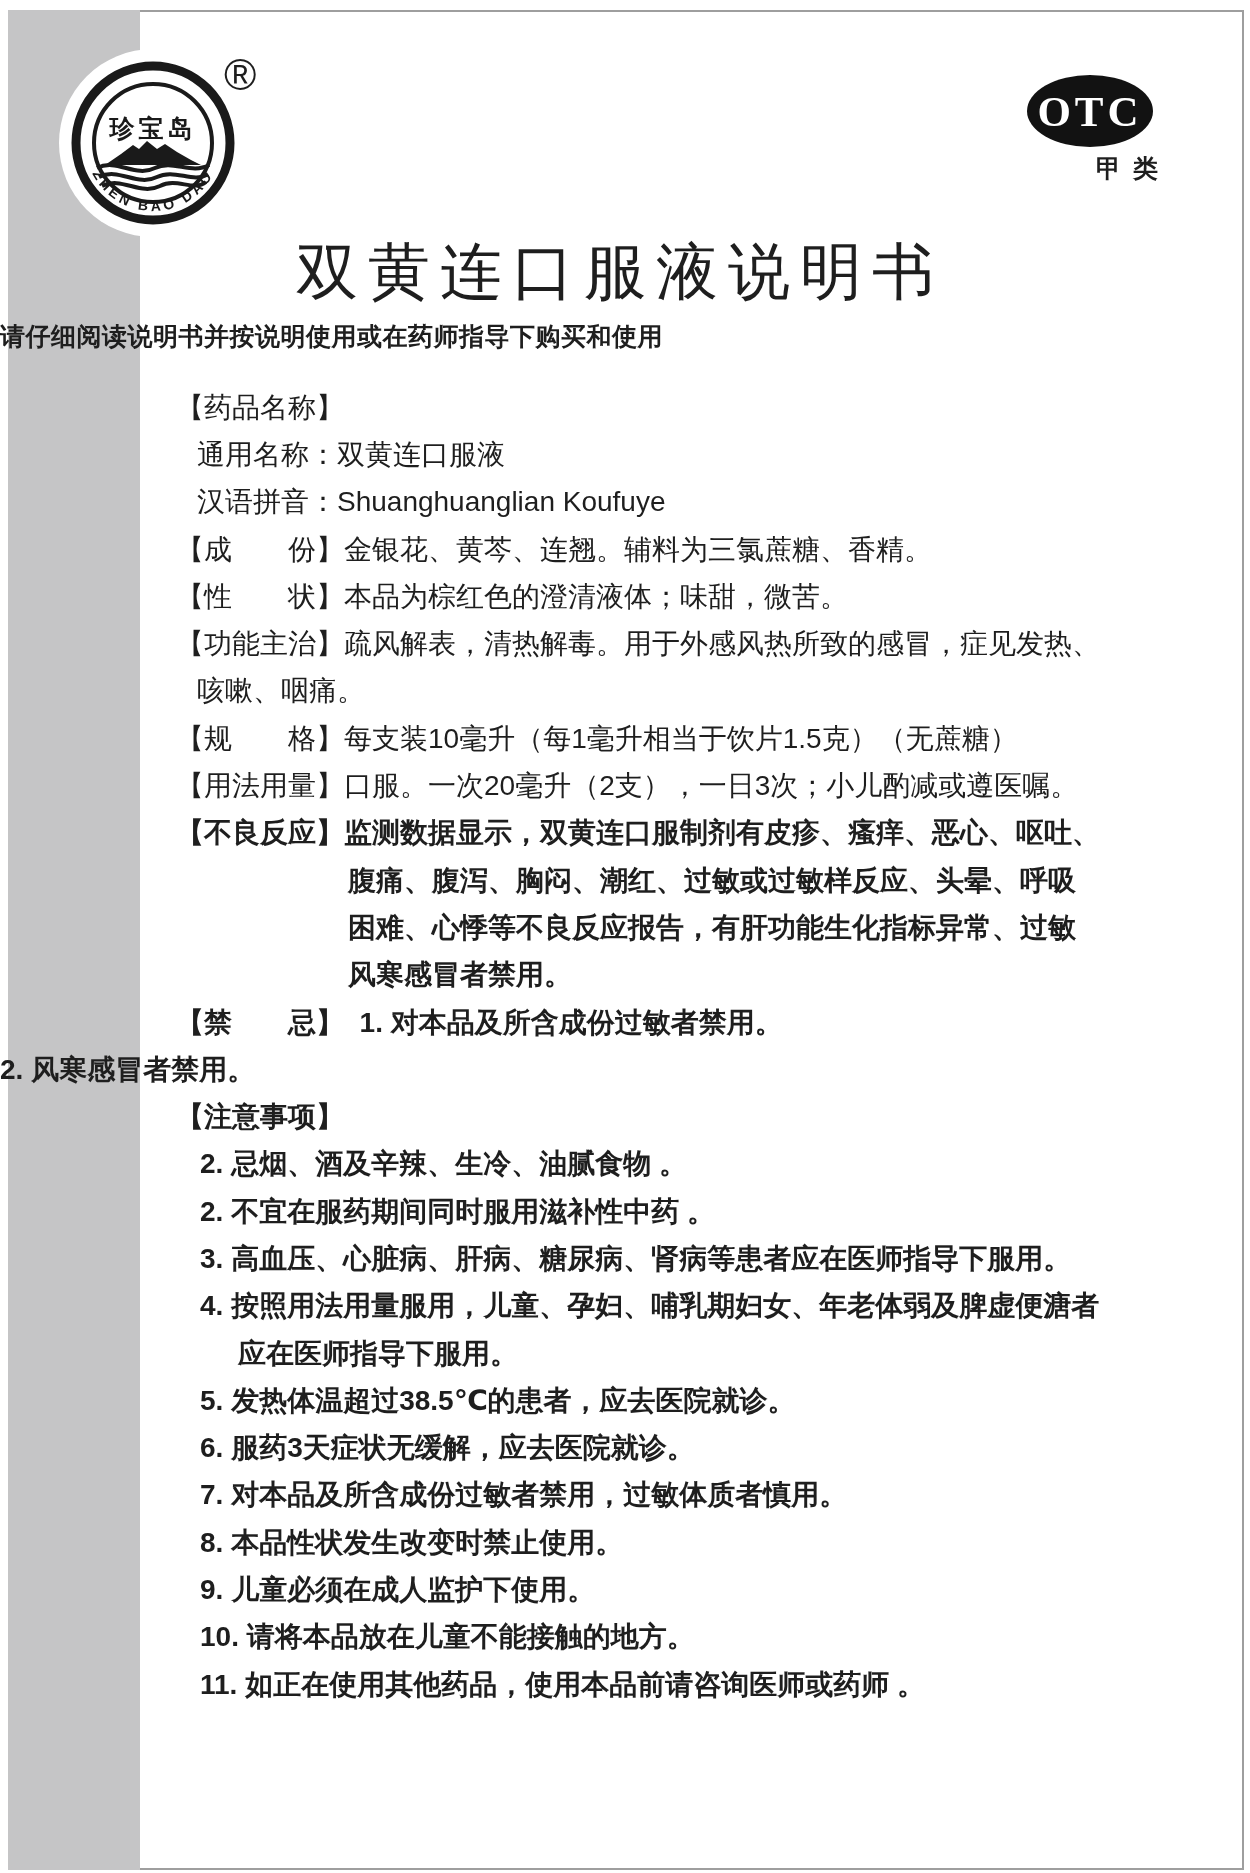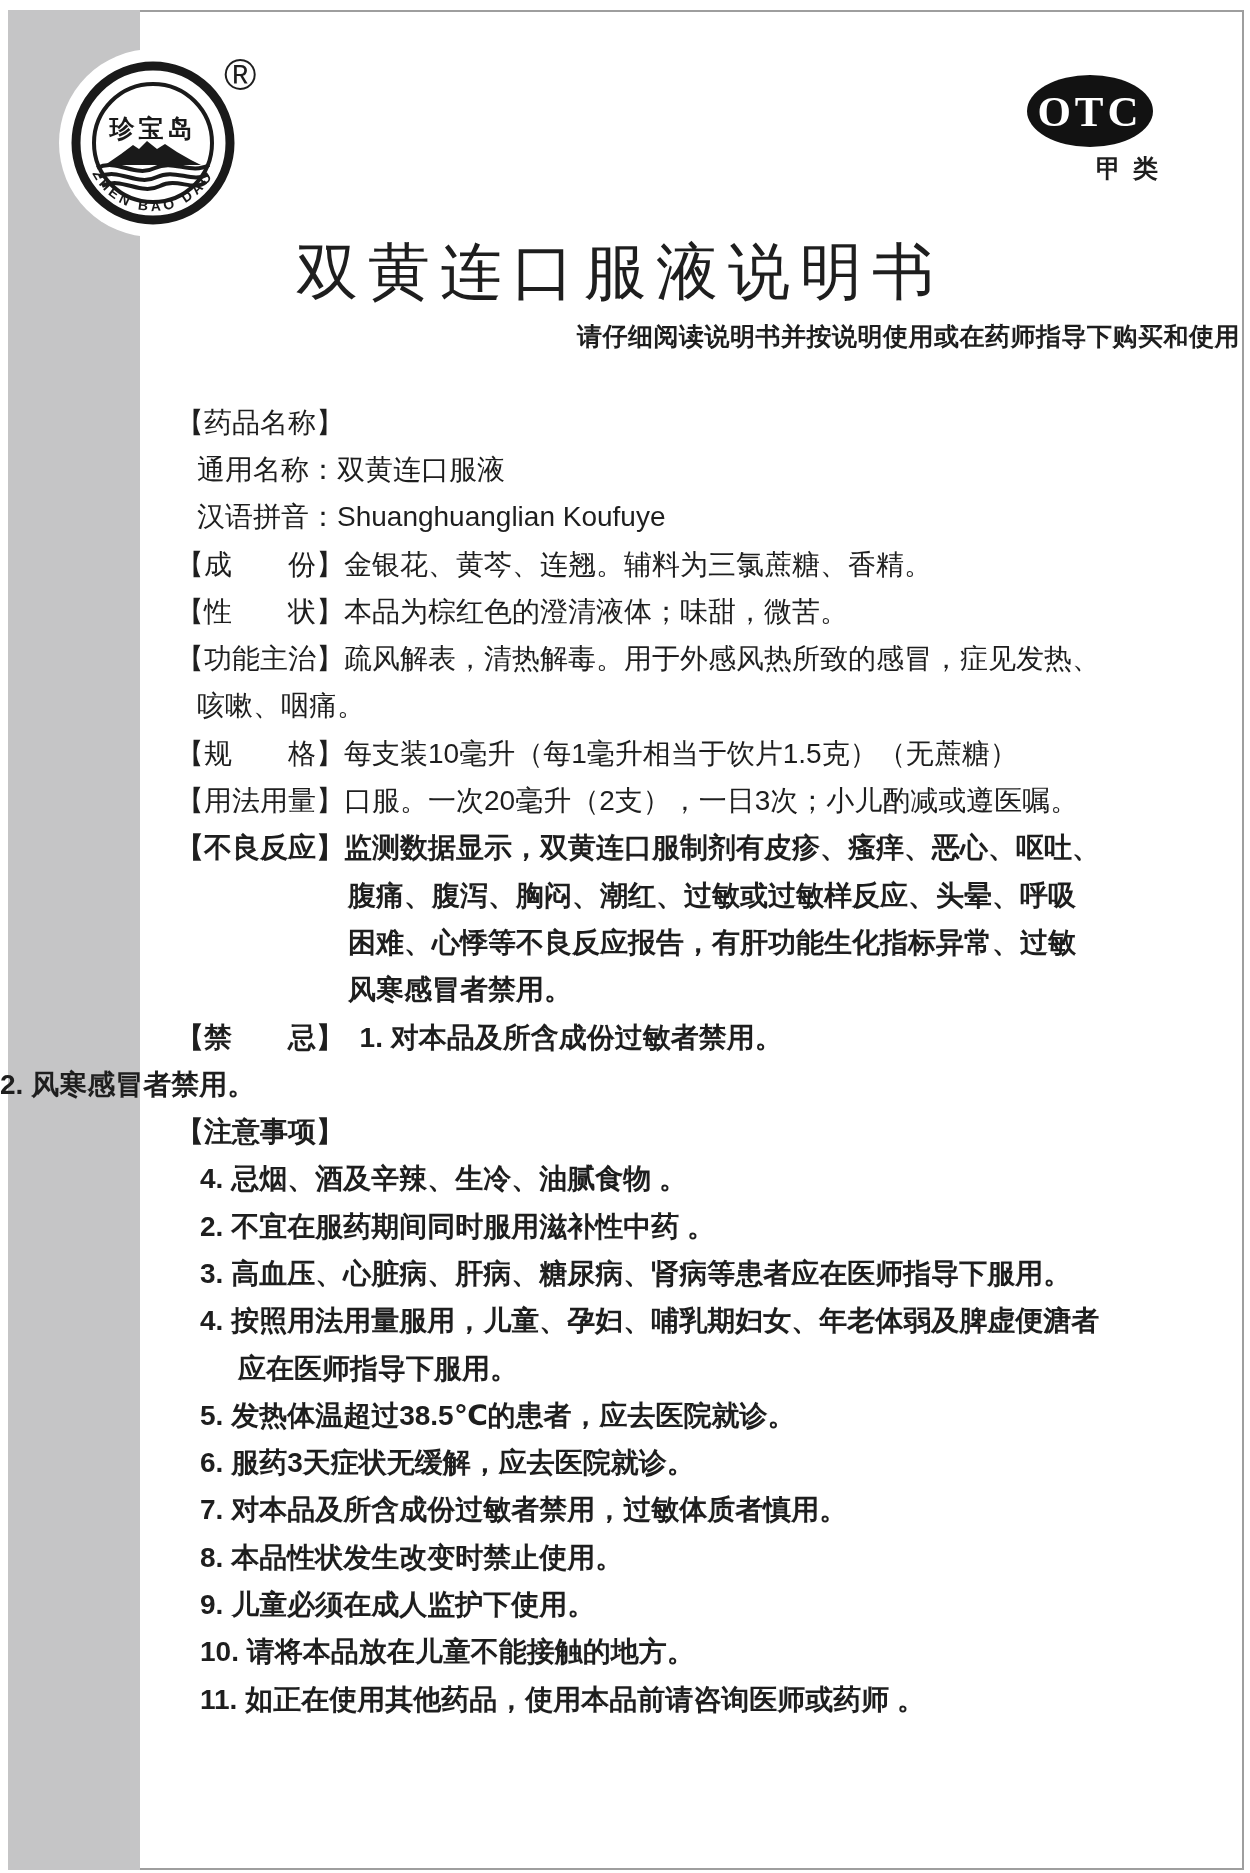--- a/index.html
+++ b/index.html
@@ -28,25 +28,25 @@
     position:absolute;left:1010px;top:152px;width:160px;text-align:right;
     font-size:25px;font-weight:800;letter-spacing:12px;text-indent:12px;
   }
   
   .title{
     position:absolute;left:0;top:230px;width:1240px;text-align:center;
     font-family:"Liberation Serif","DejaVu Serif",serif;font-weight:400;
     font-size:62px;letter-spacing:10px;margin:0;color:var(--ink,#1e1e1e);
   }
   .subtitle{
-    position:absolute;left:0;top:320px;width:1240px;text-align:right;
+    position:absolute;left:0;top:320px;width:1240px;text-align:left;
     font-size:25px;font-weight:800;letter-spacing:0.5px;
   }
   
-  .content{position:absolute;left:0;top:399px;width:1184px;}
+  .content{position:absolute;left:0;top:384px;width:1184px;}
   .line{
     height:47.3px;display:flex;align-items:center;font-size:28px;
     font-weight:500;white-space:pre;color:var(--ink,#1e1e1e);
   }
   .line.bold{font-weight:800;}
   .l-label{padding-left:176px;}
   .l-sub{padding-left:197px;}
   .l-hang{padding-left:348px;text-align:center;}
   .l-jin2{}
   .l-note{padding-left:200px;}
@@ -99,21 +99,21 @@
       <div class="line l-sub">咳嗽、咽痛。</div>
       <div class="line l-label">【规　　格】每支装10毫升（每1毫升相当于饮片1.5克）（无蔗糖）</div>
       <div class="line l-label">【用法用量】口服。一次20毫升（2支），一日3次；小儿酌减或遵医嘱。</div>
       <div class="line l-label bold">【不良反应】监测数据显示，双黄连口服制剂有皮疹、瘙痒、恶心、呕吐、</div>
       <div class="line l-hang bold">腹痛、腹泻、胸闷、潮红、过敏或过敏样反应、头晕、呼吸</div>
       <div class="line l-hang bold">困难、心悸等不良反应报告，有肝功能生化指标异常、过敏</div>
       <div class="line l-hang bold">风寒感冒者禁用。</div>
       <div class="line l-label bold">【禁　　忌】  1. 对本品及所含成份过敏者禁用。</div>
       <div class="line l-jin2 bold">2. 风寒感冒者禁用。</div>
       <div class="line l-label bold">【注意事项】</div>
-      <div class="line l-note bold">4. 忌烟、酒及辛辣、生冷、油腻食物 。</div>
+      <div class="line l-note bold">2. 忌烟、酒及辛辣、生冷、油腻食物 。</div>
       <div class="line l-note bold">2. 不宜在服药期间同时服用滋补性中药 。</div>
       <div class="line l-note bold">3. 高血压、心脏病、肝病、糖尿病、肾病等患者应在医师指导下服用。</div>
       <div class="line l-note bold">4. 按照用法用量服用，儿童、孕妇、哺乳期妇女、年老体弱及脾虚便溏者</div>
       <div class="line l-notecont bold">应在医师指导下服用。</div>
       <div class="line l-note bold">5. 发热体温超过38.5℃的患者，应去医院就诊。</div>
       <div class="line l-note bold">6. 服药3天症状无缓解，应去医院就诊。</div>
       <div class="line l-note bold">7. 对本品及所含成份过敏者禁用，过敏体质者慎用。</div>
       <div class="line l-note bold">8. 本品性状发生改变时禁止使用。</div>
       <div class="line l-note bold">9. 儿童必须在成人监护下使用。</div>
       <div class="line l-note bold">10. 请将本品放在儿童不能接触的地方。</div>

